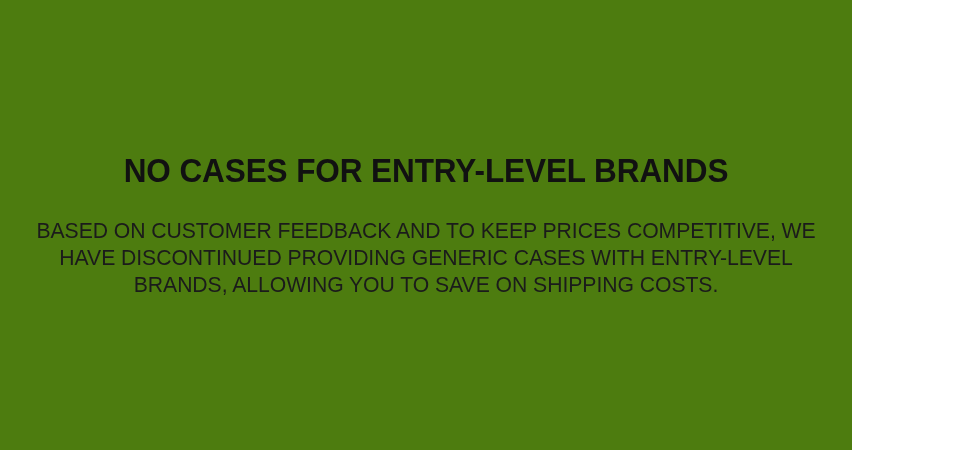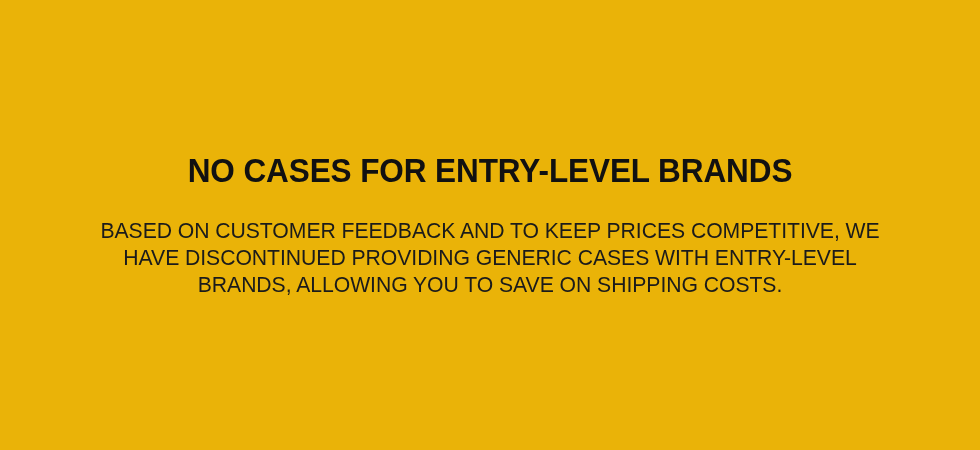--- a/index.html
+++ b/index.html
@@ -8,24 +8,24 @@
   }
   body {
     width: 980px;
     height: 450px;
     background: #ffffff;
     font-family: "Liberation Sans", sans-serif;
     overflow: hidden;
   }
 
   .promo-banner {
-    width: 980px;
+    width: 852px;
     height: 450px;
     box-sizing: border-box;
-    background: #eab308;
+    background: #4d7c0f;
     display: flex;
     flex-direction: column;
     align-items: center;
     justify-content: flex-start;
   }
 
   .promo-inner {
     width: 820px;
     margin: 0 auto;
     text-align: center;

